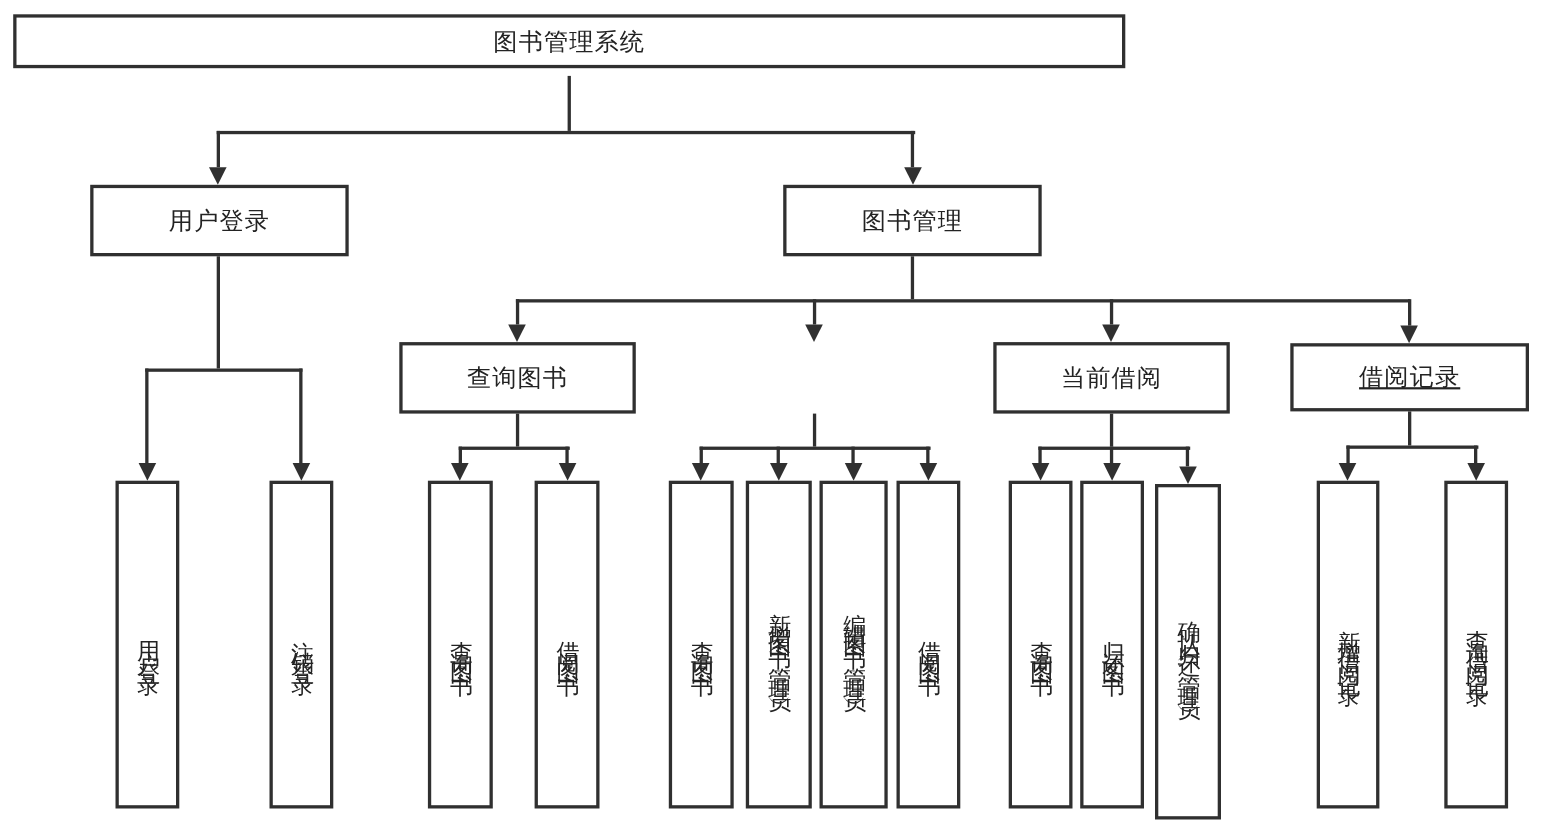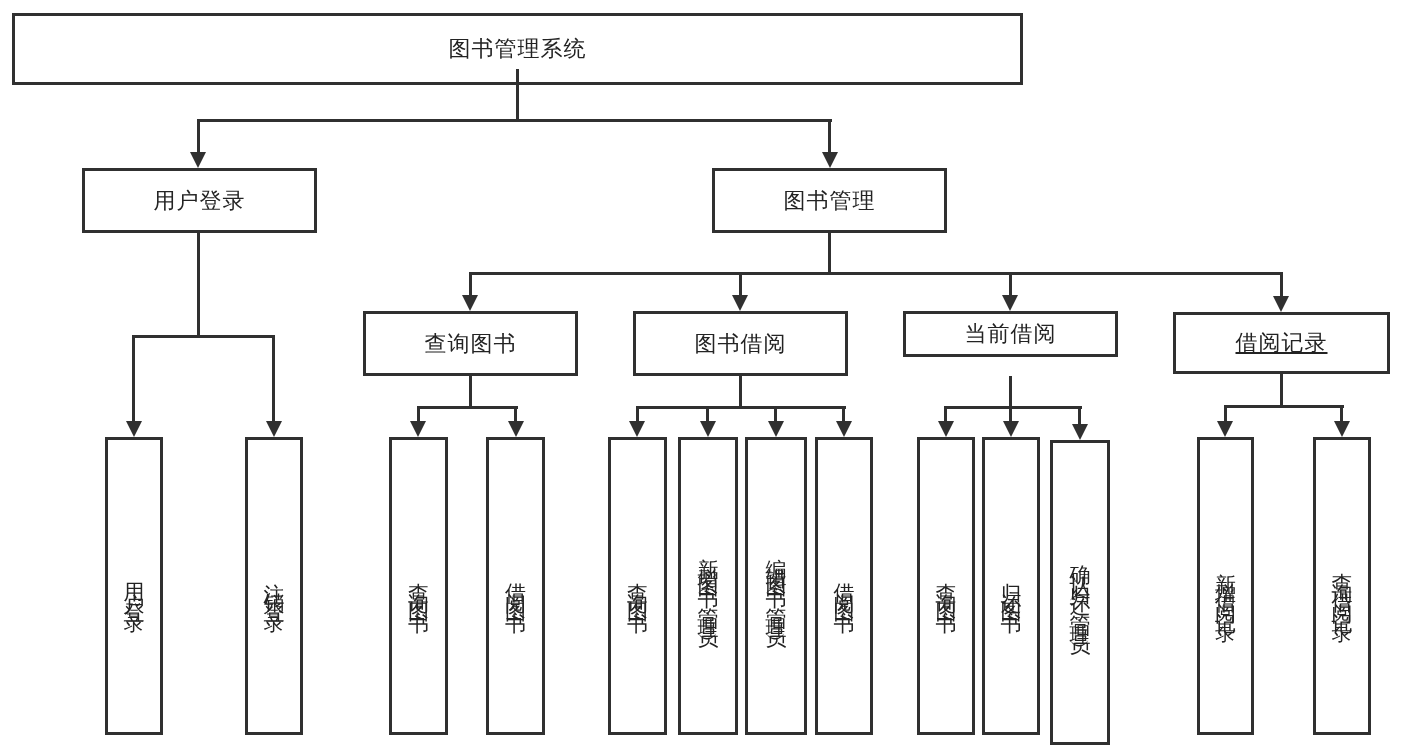--- a/index.html
+++ b/index.html
@@ -50,21 +50,21 @@
     color: #a9a9a9;
     text-shadow: 1px 1px 0 #ffffff;
     letter-spacing: 1px;
   }
 </style>
 </head>
 <body>
 
 <div class="canvas">
 
-  <div class="box" style="left:12px; top:13px; width:1011px; height:72px;">图书管理系统</div>
+  <div class="box" style="left:12px; top:13px; width:1011px; height:49px;">图书管理系统</div>
 
   <div class="vline" style="left:516px; top:69px; height:50px;"></div>
   <div class="hline" style="left:197px; top:119px; width:635px;"></div>
   <div class="vline" style="left:197px; top:119px; height:33px;"></div>
   <div class="arrow" style="left:190px; top:152px;"></div>
   <div class="vline" style="left:828px; top:119px; height:33px;"></div>
   <div class="arrow" style="left:822px; top:152px;"></div>
 
   <div class="box" style="left:82px; top:168px; width:235px; height:65px;">用户登录</div>
   <div class="box" style="left:712px; top:168px; width:235px; height:65px;">图书管理</div>
@@ -81,22 +81,21 @@
   <div class="vline" style="left:469px; top:272px; height:23px;"></div>
   <div class="arrow" style="left:462px; top:295px;"></div>
   <div class="vline" style="left:739px; top:272px; height:23px;"></div>
   <div class="arrow" style="left:732px; top:295px;"></div>
   <div class="vline" style="left:1009px; top:272px; height:23px;"></div>
   <div class="arrow" style="left:1002px; top:295px;"></div>
   <div class="vline" style="left:1280px; top:272px; height:24px;"></div>
   <div class="arrow" style="left:1273px; top:296px;"></div>
 
   <div class="box" style="left:363px; top:311px; width:215px; height:65px;">查询图书</div>
-  <div class="box" style="left:633px; top:311px; width:215px; height:65px;">图书借阅</div>
-  <div class="box" style="left:903px; top:311px; width:215px; height:46px;">当前借阅</div>
+  <div class="box" style="left:903px; top:311px; width:215px; height:65px;">当前借阅</div>
   <div class="box" style="left:1173px; top:312px; width:217px; height:62px;text-decoration:underline;">借阅记录</div>
 
   <div class="vline" style="left:469px; top:376px; height:30px;"></div>
   <div class="hline" style="left:417px; top:406px; width:101px;"></div>
   <div class="vline" style="left:417px; top:406px; height:15px;"></div>
   <div class="arrow" style="left:410px; top:421px;"></div>
   <div class="vline" style="left:514px; top:406px; height:15px;"></div>
   <div class="arrow" style="left:508px; top:421px;"></div>
 
   <div class="vline" style="left:739px; top:376px; height:30px;"></div>

